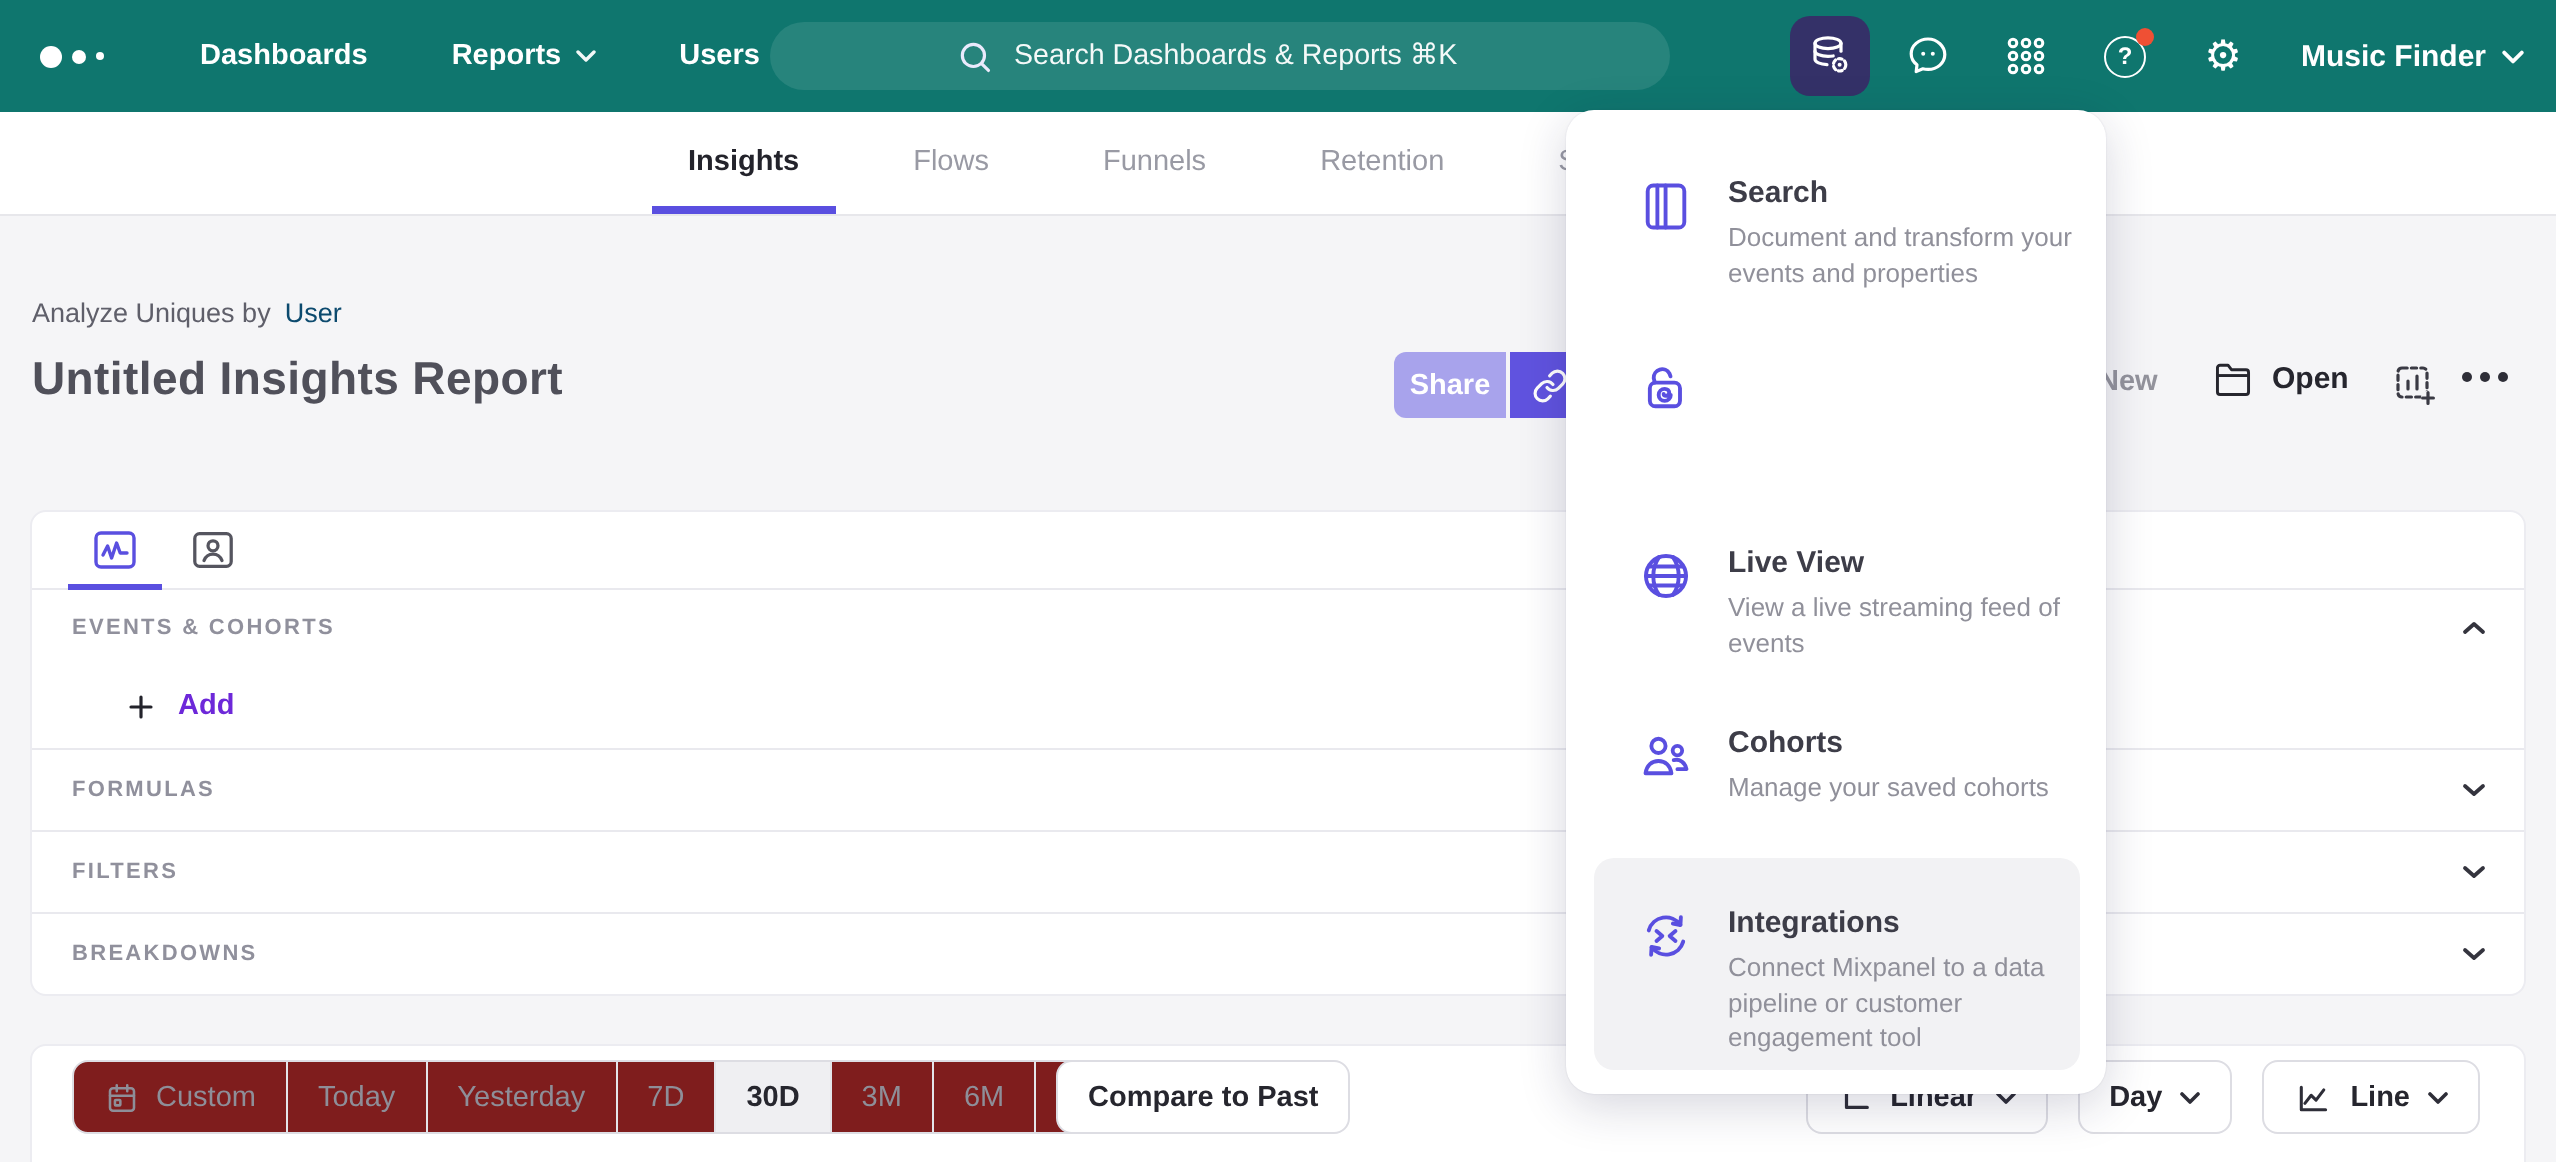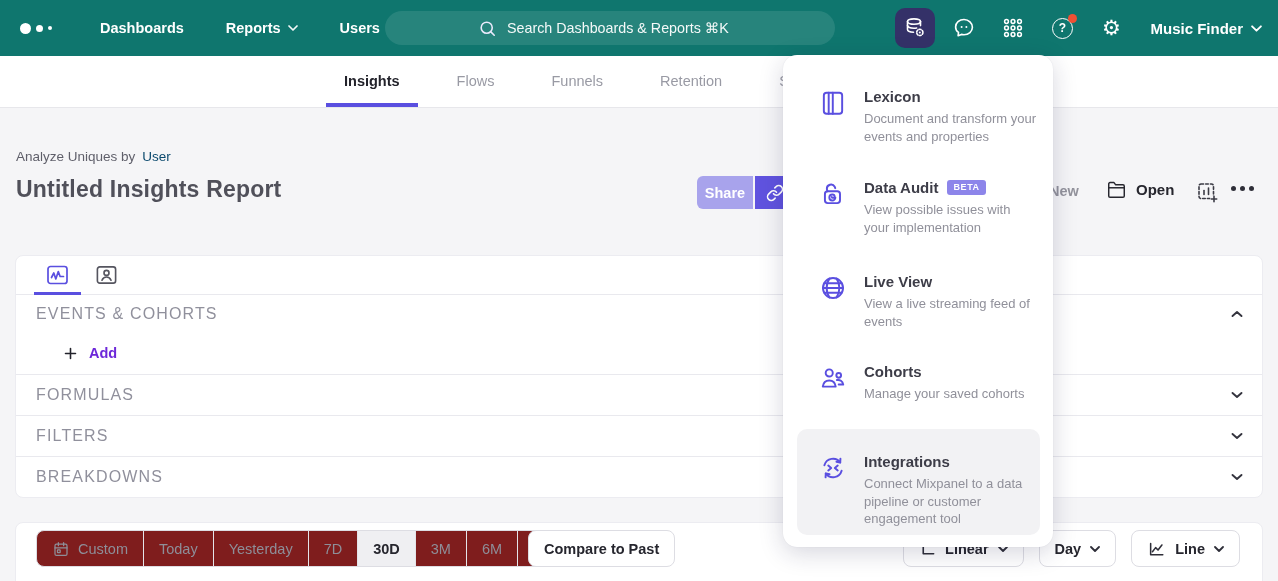--- a/index.html
+++ b/index.html
@@ -55,21 +55,21 @@
   .more-btn { position:absolute; left:1231px; top:186px; display:flex; gap:4px; cursor:pointer; }
   .more-btn i { width:5px; height:5px; border-radius:50%; background:#2e2e38; display:block; }
   
   .card { position:absolute; left:15px; right:15px; background:#fff; border:1px solid #ececf1; border-radius:8px; }
   .builder { top:255px; height:243px; }
   .icon-tabs { position:relative; height:39px; border-bottom:1px solid #e9e9ee; display:flex; align-items:center; }
   .icon-tab { width:47px; height:100%; display:flex; align-items:center; justify-content:center; margin-left:18px; cursor:pointer; position:relative; }
   .icon-tab.second { width:30px; margin-left:10px; }
   .icon-tab.active::after { content:""; position:absolute; left:0; bottom:-1px; width:100%; height:3px; background:#5a4fe0; }
   .sec-row { position:relative; display:flex; align-items:center; padding-left:20px; }
-  .sec-label { font-size:16px; font-weight:400; letter-spacing:1.15px; color:#90909c; }
+  .sec-label { font-size:11px; font-weight:700; letter-spacing:1.15px; color:#90909c; }
   .sec-chev { position:absolute; right:19px; top:50%; transform:translateY(-50%); color:#34343e; display:flex; cursor:pointer; }
   .row-events { height:37px; }
   .row-add { height:42px; display:flex; align-items:center; padding-left:47px; }
   .add-btn { display:flex; align-items:center; gap:11px; font-size:14.5px; font-weight:700; color:#6d28d9; cursor:pointer; }
   .row-sec { height:41px; border-top:1px solid #e9e9ee; }
   
   .controls { top:522px; height:90px; }
   .seg-group { position:absolute; left:20px; top:7px; height:37px; display:flex; border:1px solid #dddde3; border-radius:8px; overflow:hidden; background:#7f1d1d; }
   .seg { display:flex; align-items:center; gap:8px; padding:0 15px; font-size:14.5px; color:#8e8e98;
     border-right:1px solid #e4e4e9; cursor:pointer; white-space:nowrap; }
@@ -344,40 +344,33 @@
 
   <div class="m-item" style="top:33px;">
     <div class="m-icon">
       <svg width="28" height="28" viewBox="0 0 26 26" fill="none" stroke="#5a4fe0" stroke-width="1.8" stroke-linecap="round" stroke-linejoin="round">
         <rect x="4.5" y="3.5" width="17" height="19.5" rx="2.6"></rect>
         <path d="M9 3.5v19.5M12.8 3.5v19.5"></path>
       </svg>
     </div>
     <div>
       <div class="m-title-row">
-          <span class="m-title">Lexicon</span>
+          <span class="m-title">Search</span>
         </div>
       <div class="m-desc">Document and transform your events and properties</div>
     </div>
   </div>
 
   <div class="m-item" style="top:124px;">
     <div class="m-icon">
       <svg width="28" height="28" viewBox="0 0 26 26" fill="none" stroke="#5a4fe0" stroke-width="1.8" stroke-linecap="round" stroke-linejoin="round">
         <rect x="5.5" y="10.5" width="14" height="11" rx="2.6"></rect>
         <path d="M7.8 10.5l-.5-2.1a3.9 3.9 0 0 1 7.3-2.1l.5 1.3"></path>
         <path d="M15.2 16.2a2.8 2.8 0 1 1-2.8-2.8c1.3 0 2.1.8 2.1 1.8 0 .9-.6 1.4-1.5 1.4-.7 0-1.1-.4-1.1-.9"></path>
       </svg>
-    </div>
-    <div>
-      <div class="m-title-row">
-        <span class="m-title">Data Audit</span>
-        <span class="m-badge">BETA</span>
-      </div>
-      <div class="m-desc">View possible issues with your implementation</div>
     </div>
   </div>
 
   <div class="m-item" style="top:218px;">
     <div class="m-icon">
       <svg width="28" height="28" viewBox="0 0 26 26" fill="none" stroke="#5a4fe0" stroke-width="1.8" stroke-linecap="round" stroke-linejoin="round">
         <circle cx="13" cy="13" r="9.3"></circle>
         <path d="M3.7 13h18.6"></path>
         <path d="M9.8 4.2c-1.7 2.4-2.7 5.5-2.7 8.8s1 6.4 2.7 8.8"></path>
         <path d="M16.2 4.2c1.7 2.4 2.7 5.5 2.7 8.8s-1 6.4-2.7 8.8"></path>

